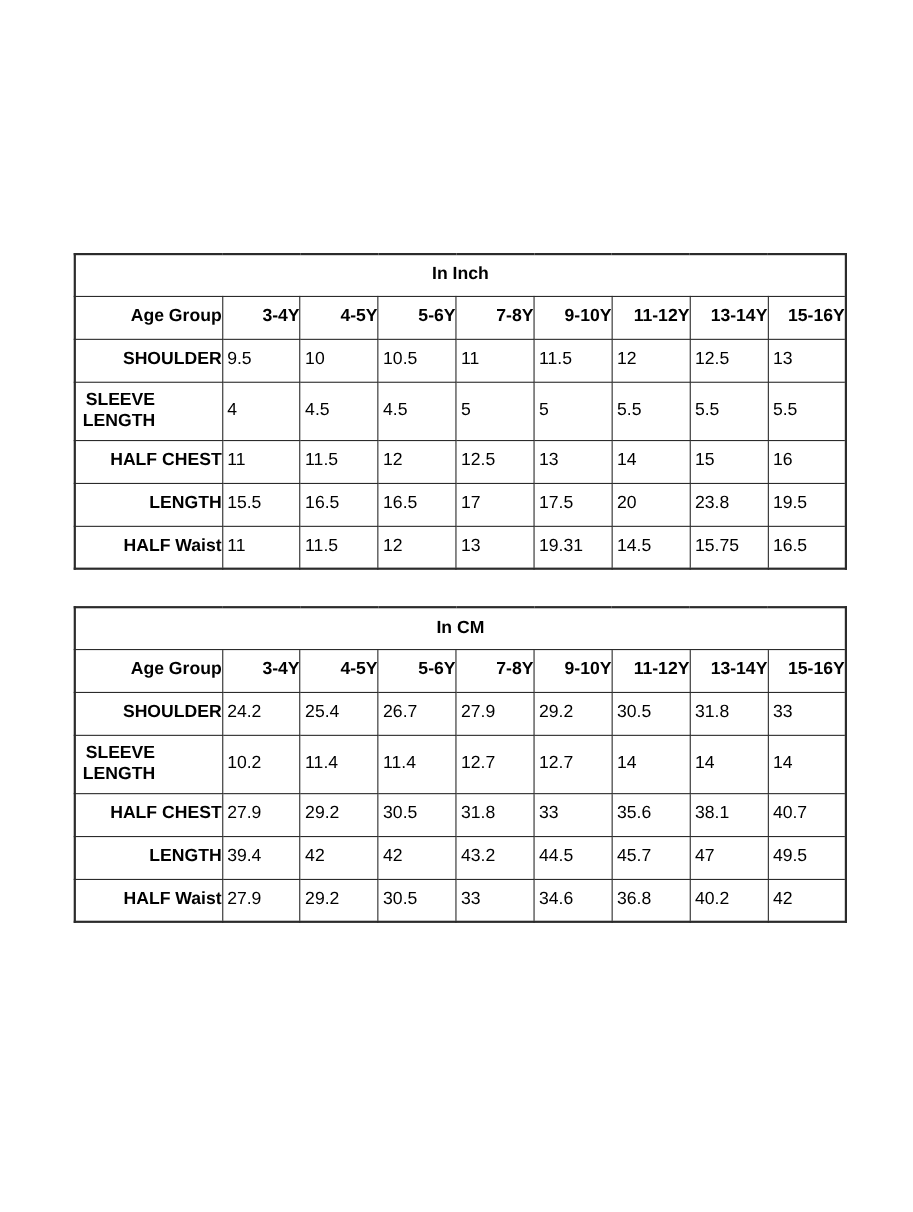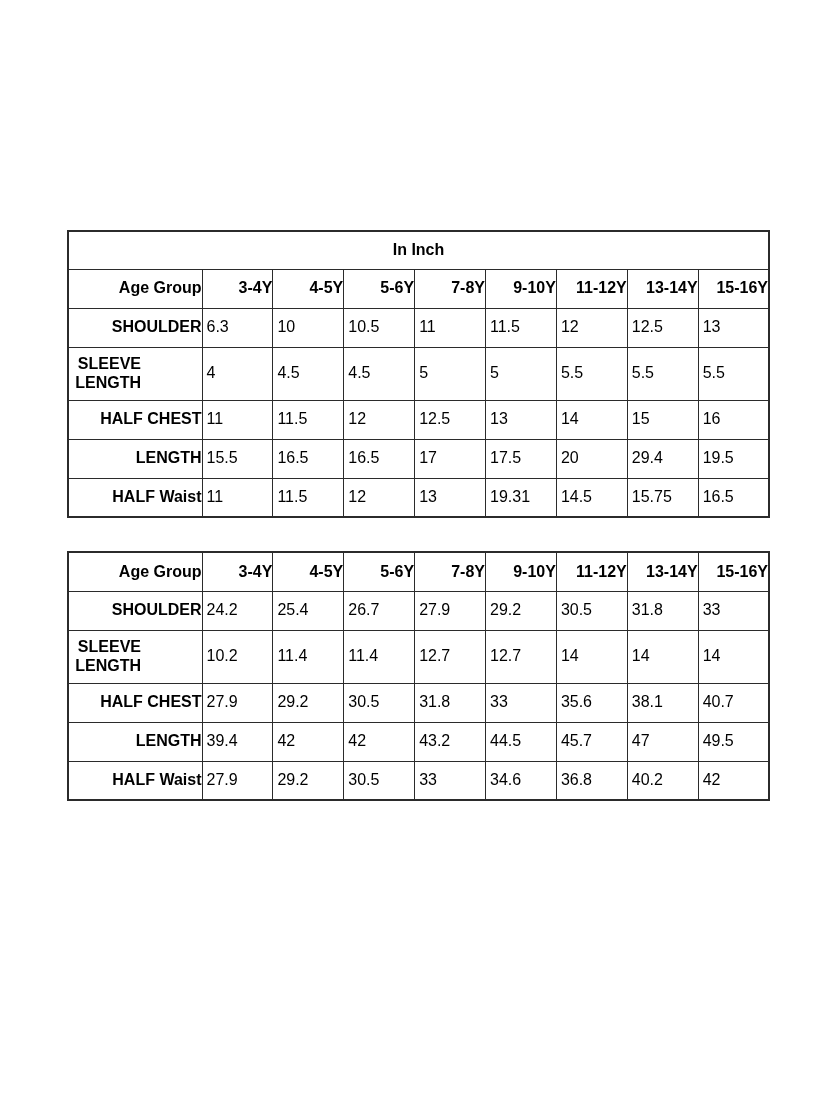--- a/index.html
+++ b/index.html
@@ -80,21 +80,21 @@
         <th>7-8Y</th>
         <th>9-10Y</th>
         <th>11-12Y</th>
         <th>13-14Y</th>
         <th>15-16Y</th>
       </tr>
     </thead>
     <tbody>
       <tr>
         <th><span class="lbl">SHOULDER</span></th>
-        <td>6.3</td>
+        <td>9.5</td>
         <td>10</td>
         <td>10.5</td>
         <td>11</td>
         <td>11.5</td>
         <td>12</td>
         <td>12.5</td>
         <td>13</td>
       </tr>
       <tr>
         <th>
@@ -121,21 +121,21 @@
         <td>16</td>
       </tr>
       <tr>
         <th><span class="lbl">LENGTH</span></th>
         <td>15.5</td>
         <td>16.5</td>
         <td>16.5</td>
         <td>17</td>
         <td>17.5</td>
         <td>20</td>
-        <td>29.4</td>
+        <td>23.8</td>
         <td>19.5</td>
       </tr>
       <tr>
         <th><span class="lbl">HALF Waist</span></th>
         <td>11</td>
         <td>11.5</td>
         <td>12</td>
         <td>13</td>
         <td>19.31</td>
         <td>14.5</td>
@@ -150,20 +150,23 @@
       <col>
       <col>
       <col>
       <col>
       <col>
       <col>
       <col>
       <col>
     </colgroup>
     <thead>
+      <tr class="title-row">
+        <th colspan="9" class="table-title">In CM</th>
+      </tr>
       <tr class="header-row">
         <th>Age Group</th>
         <th>3-4Y</th>
         <th>4-5Y</th>
         <th>5-6Y</th>
         <th>7-8Y</th>
         <th>9-10Y</th>
         <th>11-12Y</th>
         <th>13-14Y</th>
         <th>15-16Y</th>

